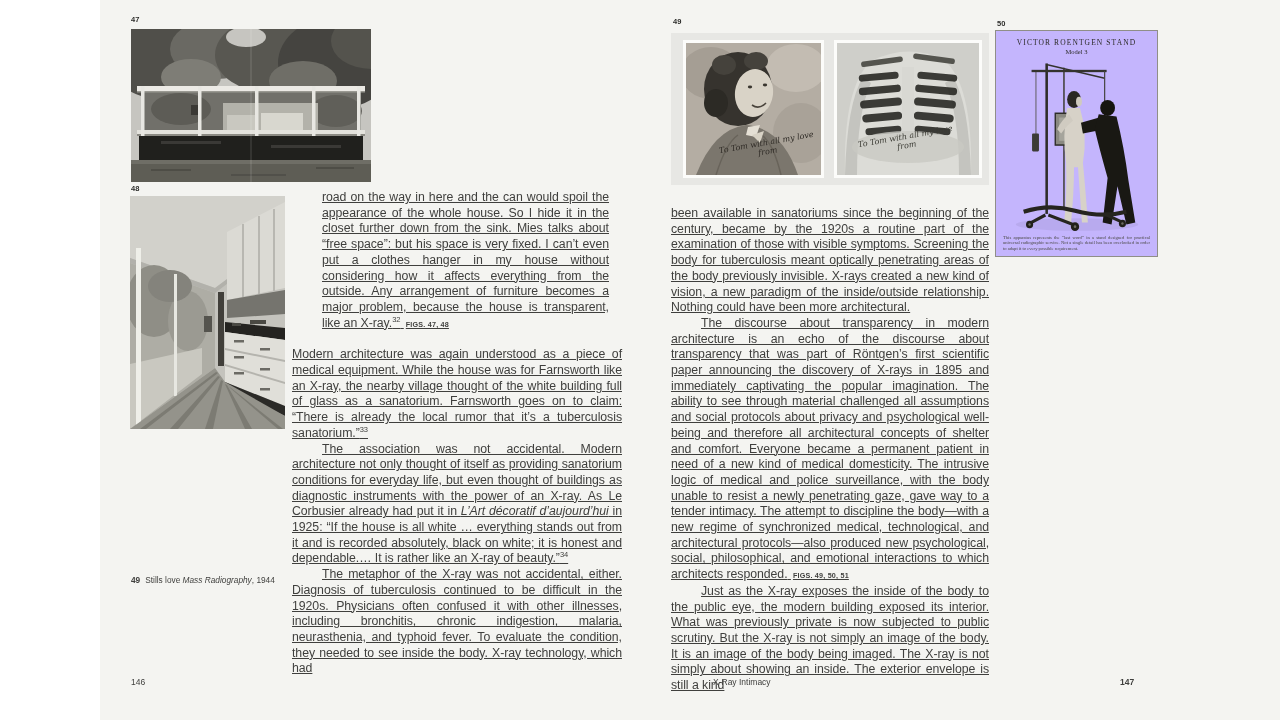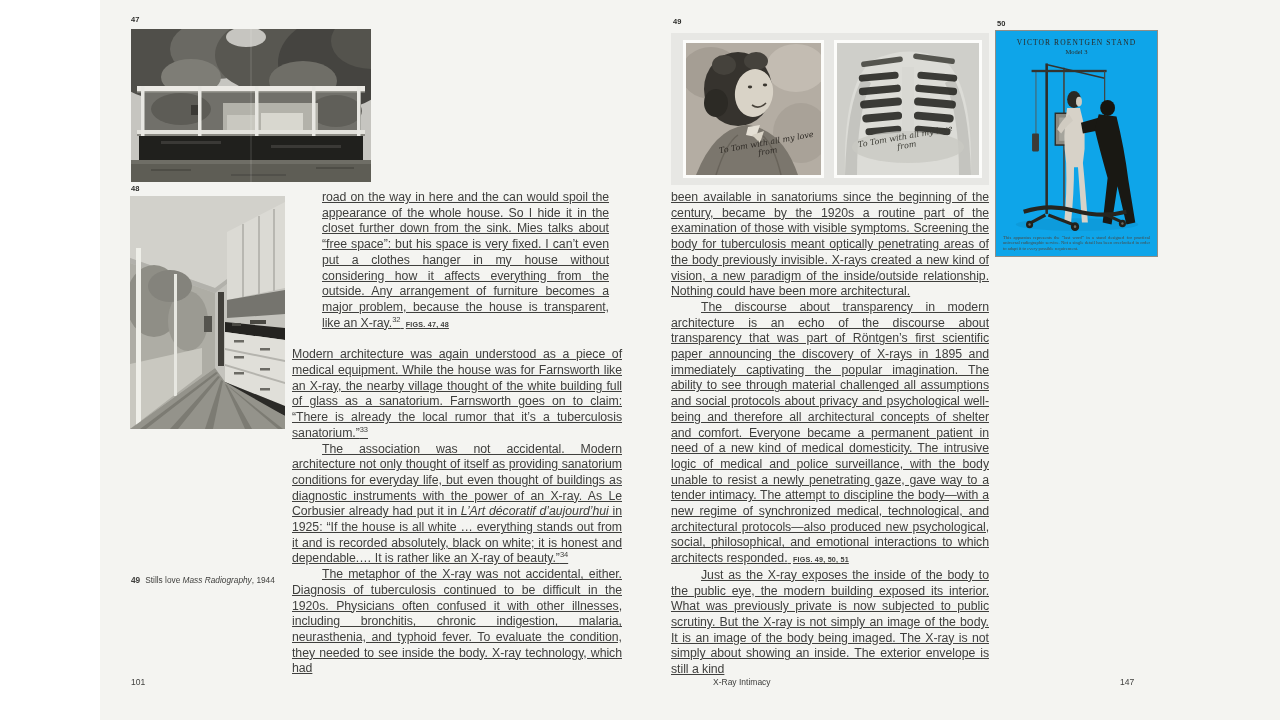--- a/index.html
+++ b/index.html
@@ -18,21 +18,21 @@
   .abs { position:absolute; }
 
   
   .figlabel { font-size:7.5px; font-weight:bold; color:#2d2d2b; letter-spacing:.2px; }
   .pagenum  { font-size:8.5px; color:#3f3f3d; }
   .footer   { font-size:8.5px; color:#3f3f3d; }
 
   
   .textcol { text-align:justify; font-size:12.3px; line-height:15.7px; color:#3f3f3d; letter-spacing:-0.05px;text-decoration:underline; }
   .col-left  { left:192px; top:190px; width:330px; }
-  .col-right { left:571px; top:190px; width:318px; }
+  .col-right { left:571px; top:206px; width:318px; }
   .quote { margin-left:30px; margin-right:13px; margin-bottom:15px; }
   .para.indent { text-indent:30px; }
   sup.fn { font-size:7.5px; vertical-align:super; line-height:0; }
   .figsref { font-size:7.2px; font-weight:bold; letter-spacing:.2px; margin-left:2px; white-space:nowrap; }
 
   
   .captions { left:31px; top:574px; width:168px; font-size:8.3px; line-height:12.2px; color:#3f3f3d; }
   .captions .num { font-weight:bold; padding-right:5px; }
 
   
@@ -49,21 +49,21 @@
     position:absolute; width:100px; text-align:center;
     font-family:"DejaVu Serif","Liberation Serif",serif; font-style:italic;
     font-size:8px; line-height:9px; color:#2e2a25; transform:rotate(-10deg);
     pointer-events:none;
   }
   .inscription.on-portrait { left:34px; top:98px; }
   .inscription.on-xray     { left:22px; top:92px; color:#3a3a33; }
 
   .fig50-ad {
     left:895px; top:30px; width:163px; height:227px;
-    background:#0ea5e9; border:1px solid #8f8e88;
+    background:#c4b5fd; border:1px solid #8f8e88;
     display:flex; flex-direction:column; align-items:stretch;
   }
   .ad-title {
     margin-top:7px; text-align:center;
     font-family:"Liberation Serif","DejaVu Serif",serif;
     font-size:7.5px; letter-spacing:1.1px; color:#2b2a26; white-space:nowrap;
   }
   .ad-subtitle {
     text-align:center; font-family:"Liberation Serif","DejaVu Serif",serif;
     font-size:6.5px; color:#2b2a26; margin-top:1px;
@@ -74,21 +74,21 @@
     padding:0 7px 5px 7px; font-family:"Liberation Serif","DejaVu Serif",serif;
     font-size:4.6px; line-height:5.3px; color:#4a4944; text-align:justify;
   }
 
   
   .lbl47 { left:31px;  top:15px; }
   .lbl48 { left:31px;  top:184px; }
   .lbl49 { left:573px; top:17px; }
   .lbl50 { left:897px; top:19px; }
   .pn146 { left:31px;  top:677px; }
-  .pn147 { left:1020px; top:677px; }
+  .pn147 { left:1020px; top:677px;font-weight:bold; }
   .foot  { left:573px; top:677px;margin-left:40px; }
 </style>
 </head>
 <body>
 
 <div class="spread">
 
   <span class="abs figlabel lbl47">47</span>
 
   <div class="abs fig47">
@@ -177,21 +177,21 @@
     <p class="quote"><span>road on the way in here and the can would spoil the appearance of the whole house. So I hide it in the closet further down from the sink. Mies talks about “free space”: but his space is very fixed. I can’t even put a clothes hanger in my house without considering how it affects everything from the outside. Any arrangement of furniture becomes a major problem, because the house is transparent, like an X-ray.</span><sup class="fn">32</sup> <span class="figsref">FIGS. 47, 48</span></p>
     <p class="para"><span>Modern architecture was again understood as a piece of medical equipment. While the house was for Farnsworth like an X-ray, the nearby village thought of the white building full of glass as a sanatorium. Farnsworth goes on to claim: “There is already the local rumor that it’s a tuberculosis sanatorium.”</span><sup class="fn">33</sup></p>
     <p class="para indent"><span>The association was not accidental. Modern architecture not only thought of itself as providing sanatorium conditions for everyday life, but even thought of buildings as diagnostic instruments with the power of an X-ray. As Le Corbusier already had put it in </span><i>L’Art décoratif d’aujourd’hui</i><span> in 1925: “If the house is all white … everything stands out from it and is recorded absolutely, black on white; it is honest and dependable.… It is rather like an X-ray of beauty.”</span><sup class="fn">34</sup></p>
     <p class="para indent"><span>The metaphor of the X-ray was not accidental, either. Diagnosis of tuberculosis continued to be difficult in the 1920s. Physicians often confused it with other illnesses, including bronchitis, chronic indigestion, malaria, neurasthenia, and typhoid fever. To evaluate the condition, they needed to see inside the body. X-ray technology, which had</span></p>
   </div>
 
   <div class="abs captions">
     <p><span class="num">49</span><span>Stills love </span><i>Mass Radiography</i><span>, 1944</span></p>
   </div>
 
-  <span class="abs pagenum pn146">101</span>
+  <span class="abs pagenum pn146">146</span>
 
   <span class="abs figlabel lbl49">49</span>
 
   <div class="abs fig49-panel">
     <div class="still still-portrait">
       <svg viewBox="0 0 135 132" preserveAspectRatio="none">
         <rect width="135" height="132" fill="#b4ada3"></rect>
         <ellipse cx="25" cy="30" rx="30" ry="26" fill="#a59e94"></ellipse>
         <ellipse cx="110" cy="25" rx="30" ry="24" fill="#c3bcb2"></ellipse>
         <ellipse cx="115" cy="90" rx="28" ry="30" fill="#a9a298"></ellipse>

